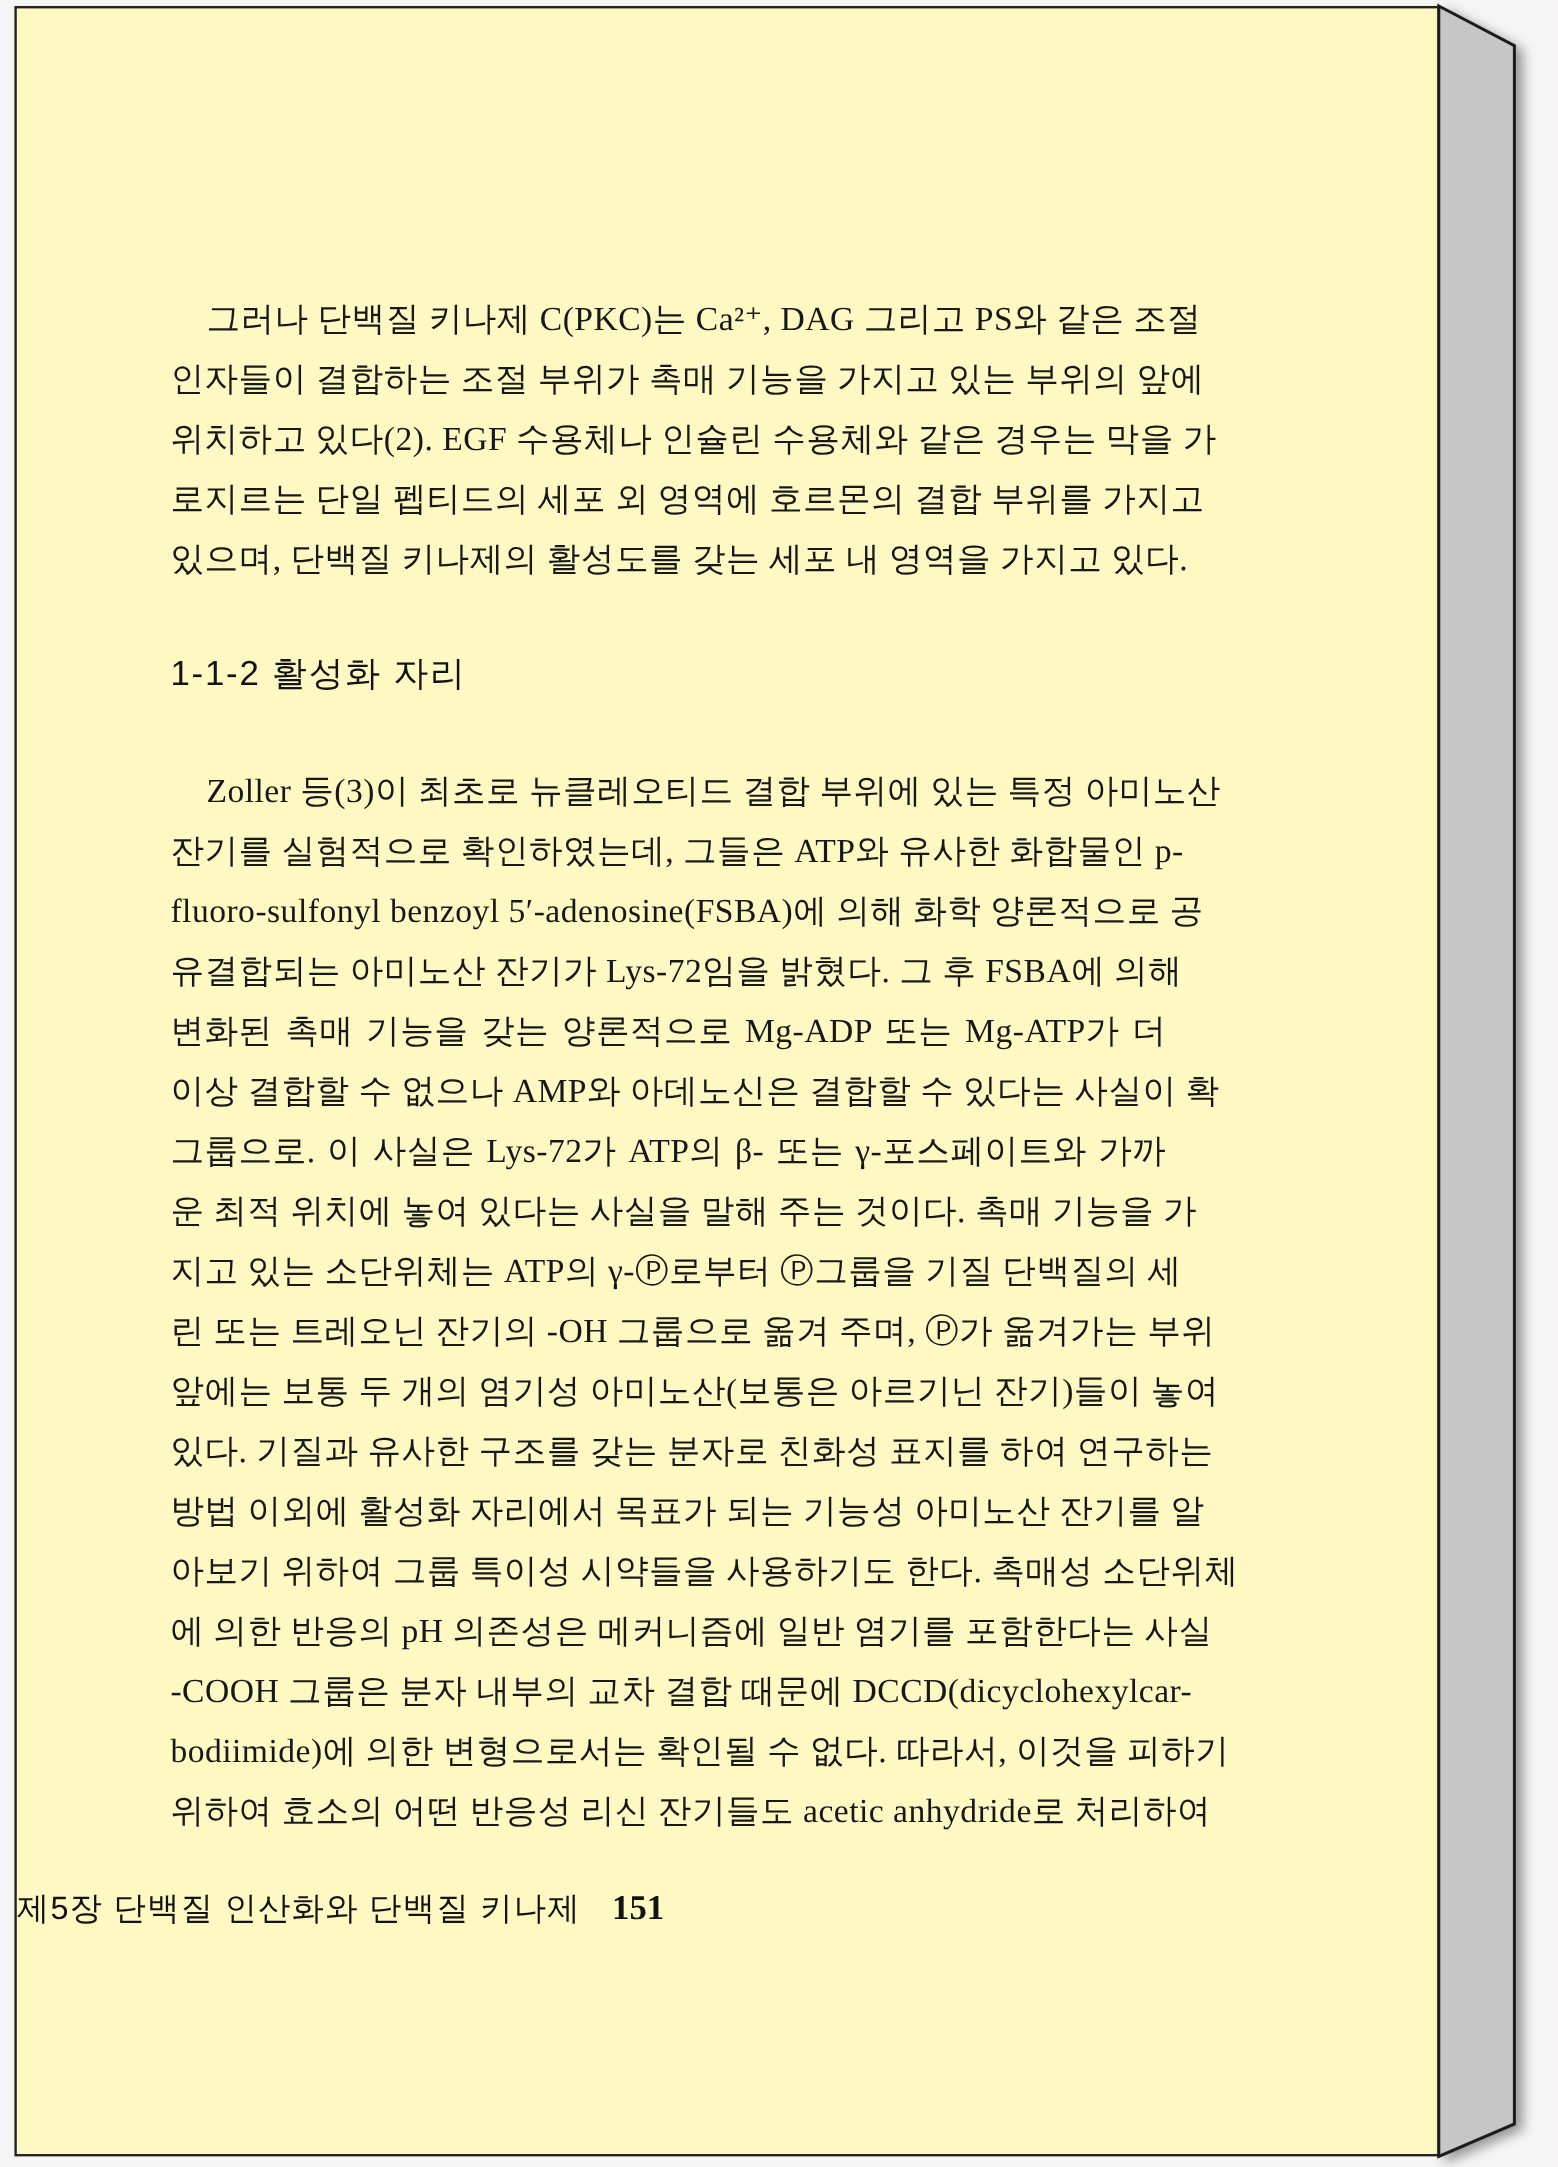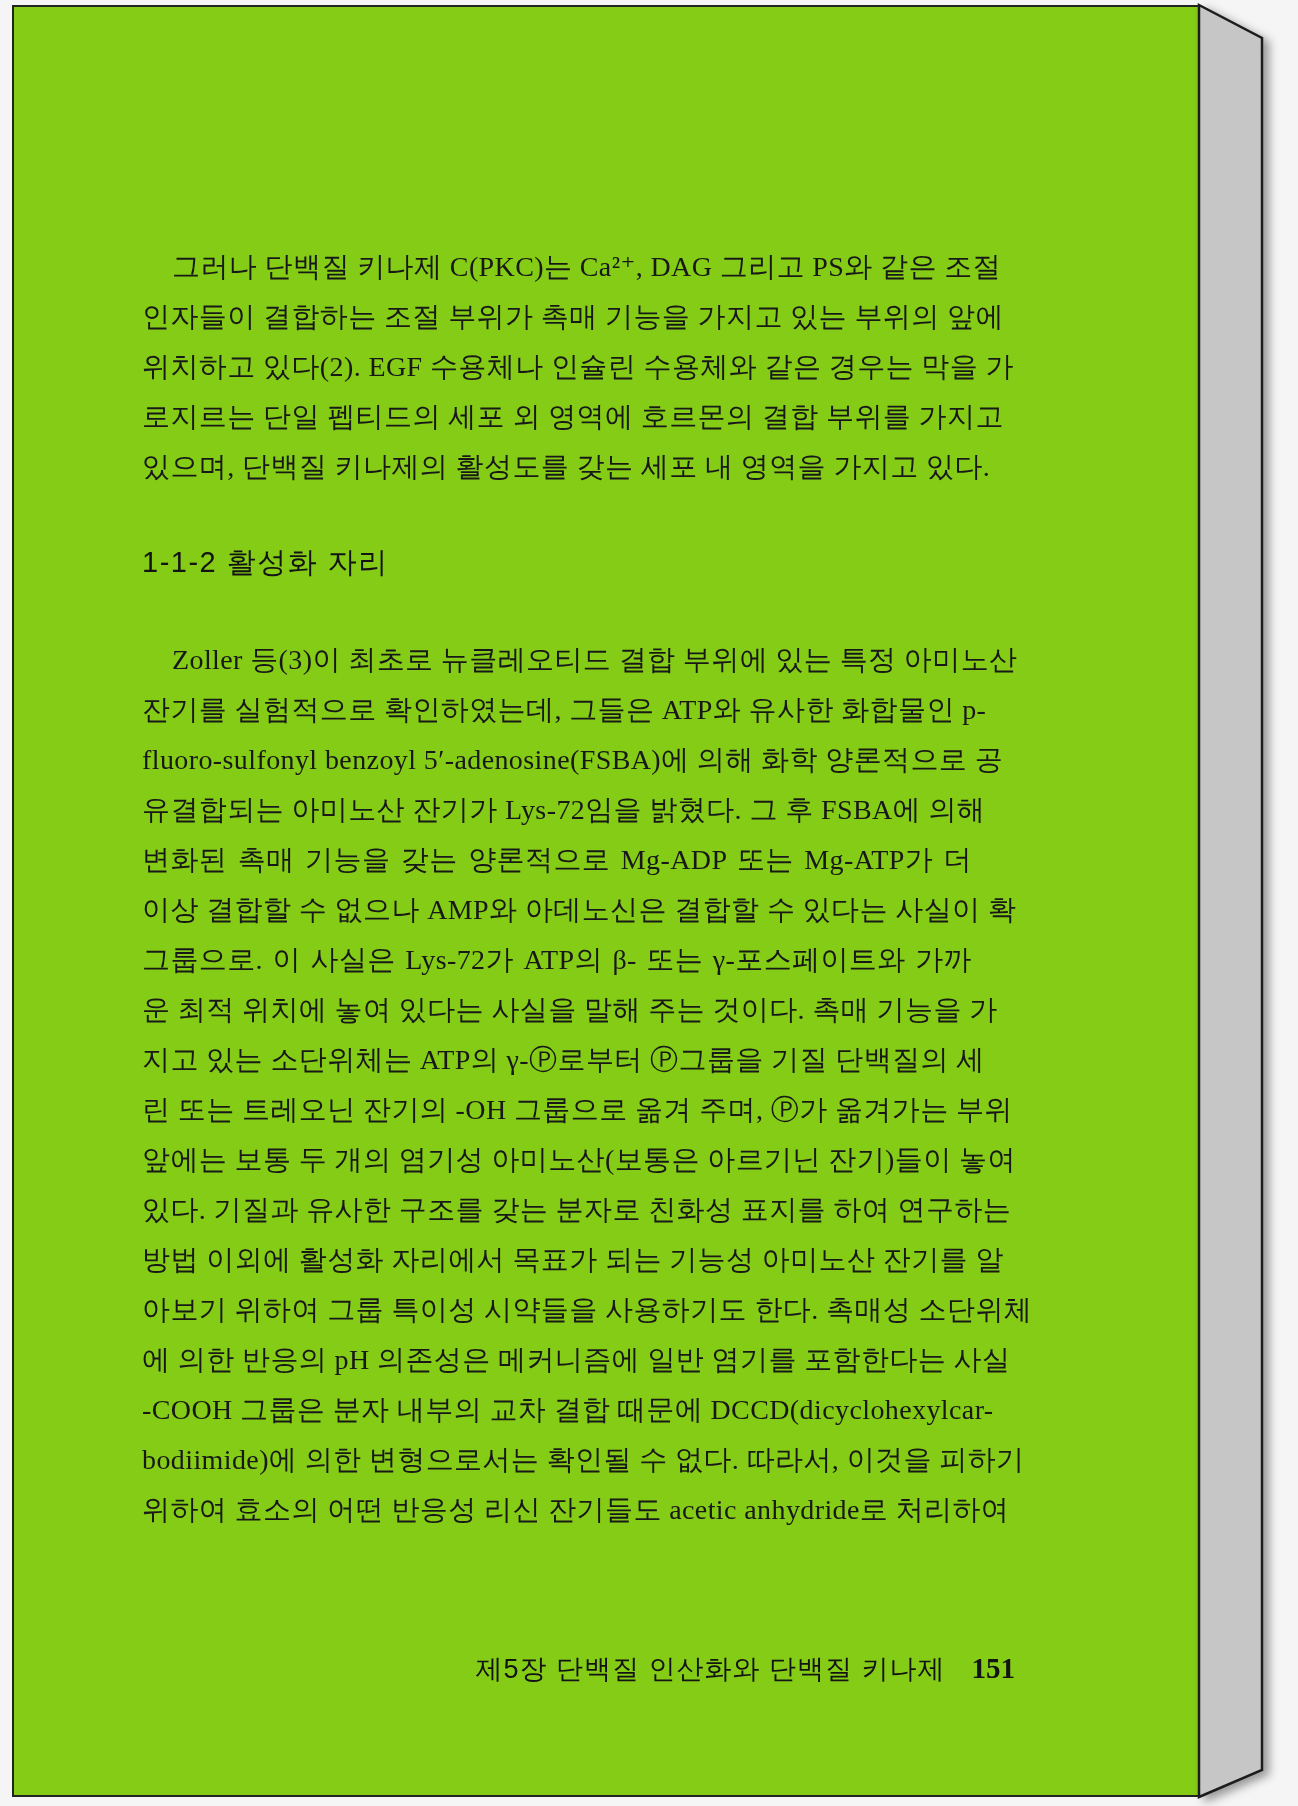--- a/index.html
+++ b/index.html
@@ -5,21 +5,21 @@
   html,body { margin:0; padding:0; }
   body {
     width:1298px; height:1806px;
     background:#f5f5f5;
     font-family:"Liberation Serif","DejaVu Serif",serif;
     position:relative; overflow:hidden;
   }
   .page {
     position:absolute; left:12px; top:5px;
     width:1188px; height:1792px;
-    background:#84cc16;
+    background:#fef9c3;
     border:2px solid #232323;
     box-sizing:border-box;
   }
   .edge-svg { position:absolute; left:0; top:0; width:1298px; height:1806px; pointer-events:none; }
   .content {
     position:absolute; left:128px; top:0; width:830px;
   }
   .line {
     font-size:28px; line-height:50px; color:#181818;
     text-align:justify; text-align-last:justify;
@@ -28,22 +28,22 @@
   .line.noju { text-align-last:left; }
   .line.indent { padding-left:30px; }
   .p1 { margin-top:235px; }
   .heading {
     margin-top:45px; height:50px; line-height:50px;
     font-family:"Liberation Sans","DejaVu Sans",sans-serif;
     font-size:29px; font-weight:500; letter-spacing:1.5px; color:#131313;
   }
   .p2 { margin-top:48px; }
   .footer {
-    position:absolute; top:1640px; left:0; right:183px;
-    text-align:right;
+    position:absolute; top:1562px; left:0; right:183px;
+    text-align:left;
     font-family:"Liberation Sans","DejaVu Sans",sans-serif;
     font-size:27px; color:#131313; line-height:42px; letter-spacing:1px;
     white-space:nowrap;
   }
   .footer .num {
     font-family:"Liberation Serif","DejaVu Serif",serif;
     font-weight:bold; font-size:29px; margin-left:26px; letter-spacing:0;
   }
 </style>
 </head>

